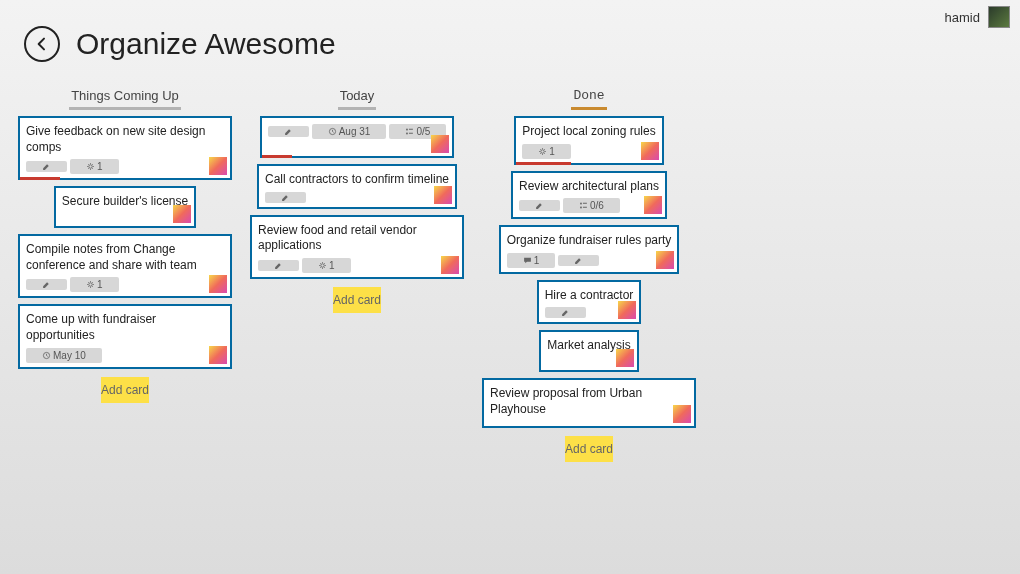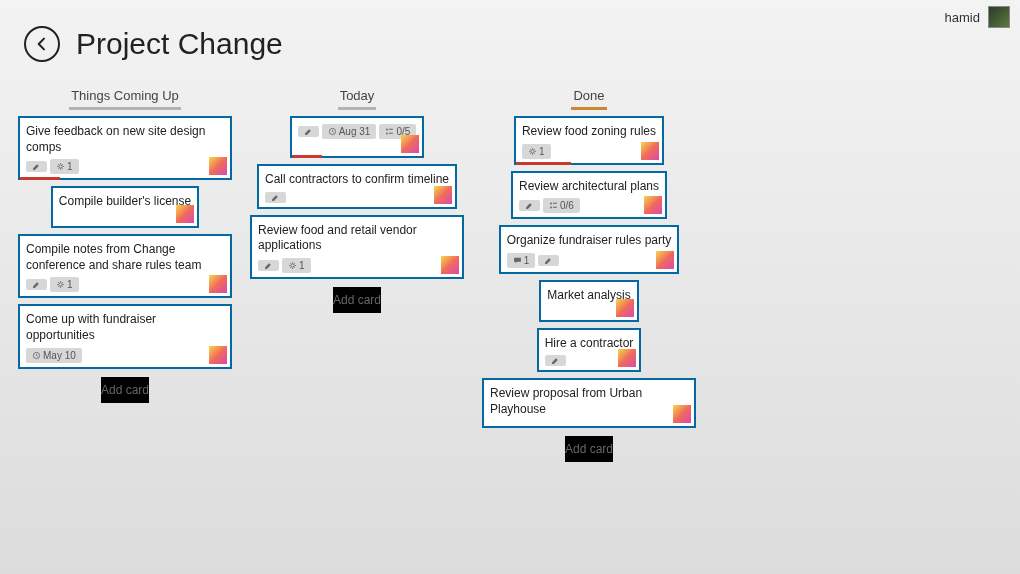--- a/index.html
+++ b/index.html
@@ -32,67 +32,67 @@
   .board-title { font-size: 30px; font-weight: 300; color: #222; }
   .board {
     display: flex; gap: 18px; padding: 8px 0 0 18px;
   }
   .list { width: 214px; display: flex; flex-direction: column; align-items: center; }
   .list-title {
     font-size: 13px; font-weight: 400; color: #444;
     padding: 0 2px 4px 2px;
     border-bottom: 3px solid #b3b3b3; margin-bottom: 6px;
   }
-  .list.done .list-title { border-bottom: 3px solid #c98a2f; }
+  .list.done .list-title { border-bottom: 3px solid #c98a2f; font-family: Liberation Mono, monospace; }
   .card {
     background: #fff; border: 2px solid #0369a1;
     padding: 6px 6px 4px 6px; margin-bottom: 6px;
     position: relative; cursor: pointer;
     font-size: 12px; line-height: 1.3;
     min-height: 42px;
   }
   .card-title { margin-bottom: 4px; }
   .stripe {
     position: absolute; left: 0; bottom: -2px;
     height: 3px; background: #c83a2f;
   }
   .badges { display: flex; gap: 3px; align-items: center; }
   .badge {
     background: #d7d7d7; color: #555;
-    font-size: 10px; padding: 1px 6px;
+    font-size: 10px; padding: 1px 16px;
     display: flex; align-items: center; gap: 2px;
     border-radius: 2px;
   }
   .badge svg { width: 9px; height: 9px; }
   .member {
     position: absolute; right: 3px; bottom: 3px;
     width: 18px; height: 18px;
     background: linear-gradient(135deg,#f7d74a 0%, #f06a5b 50%, #d94bb0 100%);
   }
   .add-card-btn {
-    background: #000000; color: #666;
+    background: #fde047; color: #666;
     font-size: 12px; text-align: center;
     padding: 6px 0; margin-top: 2px; cursor: pointer;
   }
 </style>
 </head>
 <body>
 
 <div class="topbar">
   <span>hamid</span>
   <div class="avatar-small"></div>
 </div>
 
 <div class="header">
   <div class="back-btn">
     <svg viewBox="0 0 24 24">
         <path d="M15 4 L7 12 L15 20" stroke="#222" stroke-width="3" fill="none" stroke-linecap="round" stroke-linejoin="round"></path>
       </svg>
   </div>
-  <h1 class="board-title">Project Change</h1>
+  <h1 class="board-title">Organize Awesome</h1>
 </div>
 
 <div class="board" id="board">
     <div class="list">
       <div class="list-title">Things Coming Up</div>
       <div class="card">
         <div class="card-title">Give feedback on new site design comps</div>
         <div class="badges">
           <span class="badge">
             <svg viewBox="0 0 16 16">
@@ -104,25 +104,25 @@
               <circle cx="8" cy="8" r="3" fill="none" stroke="#666" stroke-width="1.5"></circle>
               <path d="M8 2v2M8 12v2M2 8h2M12 8h2M4 4l1.4 1.4M10.6 10.6L12 12M12 4l-1.4 1.4M5.4 10.6L4 12" stroke="#666" stroke-width="1.5"></path>
             </svg>
             <span>1</span>
           </span>
         </div>
         <div class="member"></div>
         <div class="stripe" style="width: 40px;"></div>
       </div>
       <div class="card">
-        <div class="card-title">Compile builder's license</div>
-        <div class="member"></div>
-      </div>
-      <div class="card">
-        <div class="card-title">Compile notes from Change conference and share rules team</div>
+        <div class="card-title">Secure builder's license</div>
+        <div class="member"></div>
+      </div>
+      <div class="card">
+        <div class="card-title">Compile notes from Change conference and share with team</div>
         <div class="badges">
           <span class="badge">
             <svg viewBox="0 0 16 16">
               <path d="M2 11l7-7 3 3-7 7H2v-3z" fill="#666"></path>
             </svg>
           </span>
           <span class="badge">
             <svg viewBox="0 0 16 16">
               <circle cx="8" cy="8" r="3" fill="none" stroke="#666" stroke-width="1.5"></circle>
               <path d="M8 2v2M8 12v2M2 8h2M12 8h2M4 4l1.4 1.4M10.6 10.6L12 12M12 4l-1.4 1.4M5.4 10.6L4 12" stroke="#666" stroke-width="1.5"></path>
@@ -202,21 +202,21 @@
             <span>1</span>
           </span>
         </div>
         <div class="member"></div>
       </div>
       <div class="add-card-btn">Add card</div>
     </div>
     <div class="list done">
       <div class="list-title">Done</div>
       <div class="card">
-        <div class="card-title">Review food zoning rules</div>
+        <div class="card-title">Project local zoning rules</div>
         <div class="badges">
           <span class="badge">
             <svg viewBox="0 0 16 16">
               <circle cx="8" cy="8" r="3" fill="none" stroke="#666" stroke-width="1.5"></circle>
               <path d="M8 2v2M8 12v2M2 8h2M12 8h2M4 4l1.4 1.4M10.6 10.6L12 12M12 4l-1.4 1.4M5.4 10.6L4 12" stroke="#666" stroke-width="1.5"></path>
             </svg>
             <span>1</span>
           </span>
         </div>
         <div class="member"></div>
@@ -252,32 +252,32 @@
           </span>
           <span class="badge">
             <svg viewBox="0 0 16 16">
               <path d="M2 11l7-7 3 3-7 7H2v-3z" fill="#666"></path>
             </svg>
           </span>
         </div>
         <div class="member"></div>
       </div>
       <div class="card">
+        <div class="card-title">Hire a contractor</div>
+        <div class="badges">
+          <span class="badge">
+            <svg viewBox="0 0 16 16">
+              <path d="M2 11l7-7 3 3-7 7H2v-3z" fill="#666"></path>
+            </svg>
+          </span>
+        </div>
+        <div class="member"></div>
+      </div>
+      <div class="card">
         <div class="card-title">Market analysis</div>
-        <div class="member"></div>
-      </div>
-      <div class="card">
-        <div class="card-title">Hire a contractor</div>
-        <div class="badges">
-          <span class="badge">
-            <svg viewBox="0 0 16 16">
-              <path d="M2 11l7-7 3 3-7 7H2v-3z" fill="#666"></path>
-            </svg>
-          </span>
-        </div>
         <div class="member"></div>
       </div>
       <div class="card">
         <div class="card-title">Review proposal from Urban Playhouse</div>
         <div class="member"></div>
       </div>
       <div class="add-card-btn">Add card</div>
     </div>
   </div>
 

